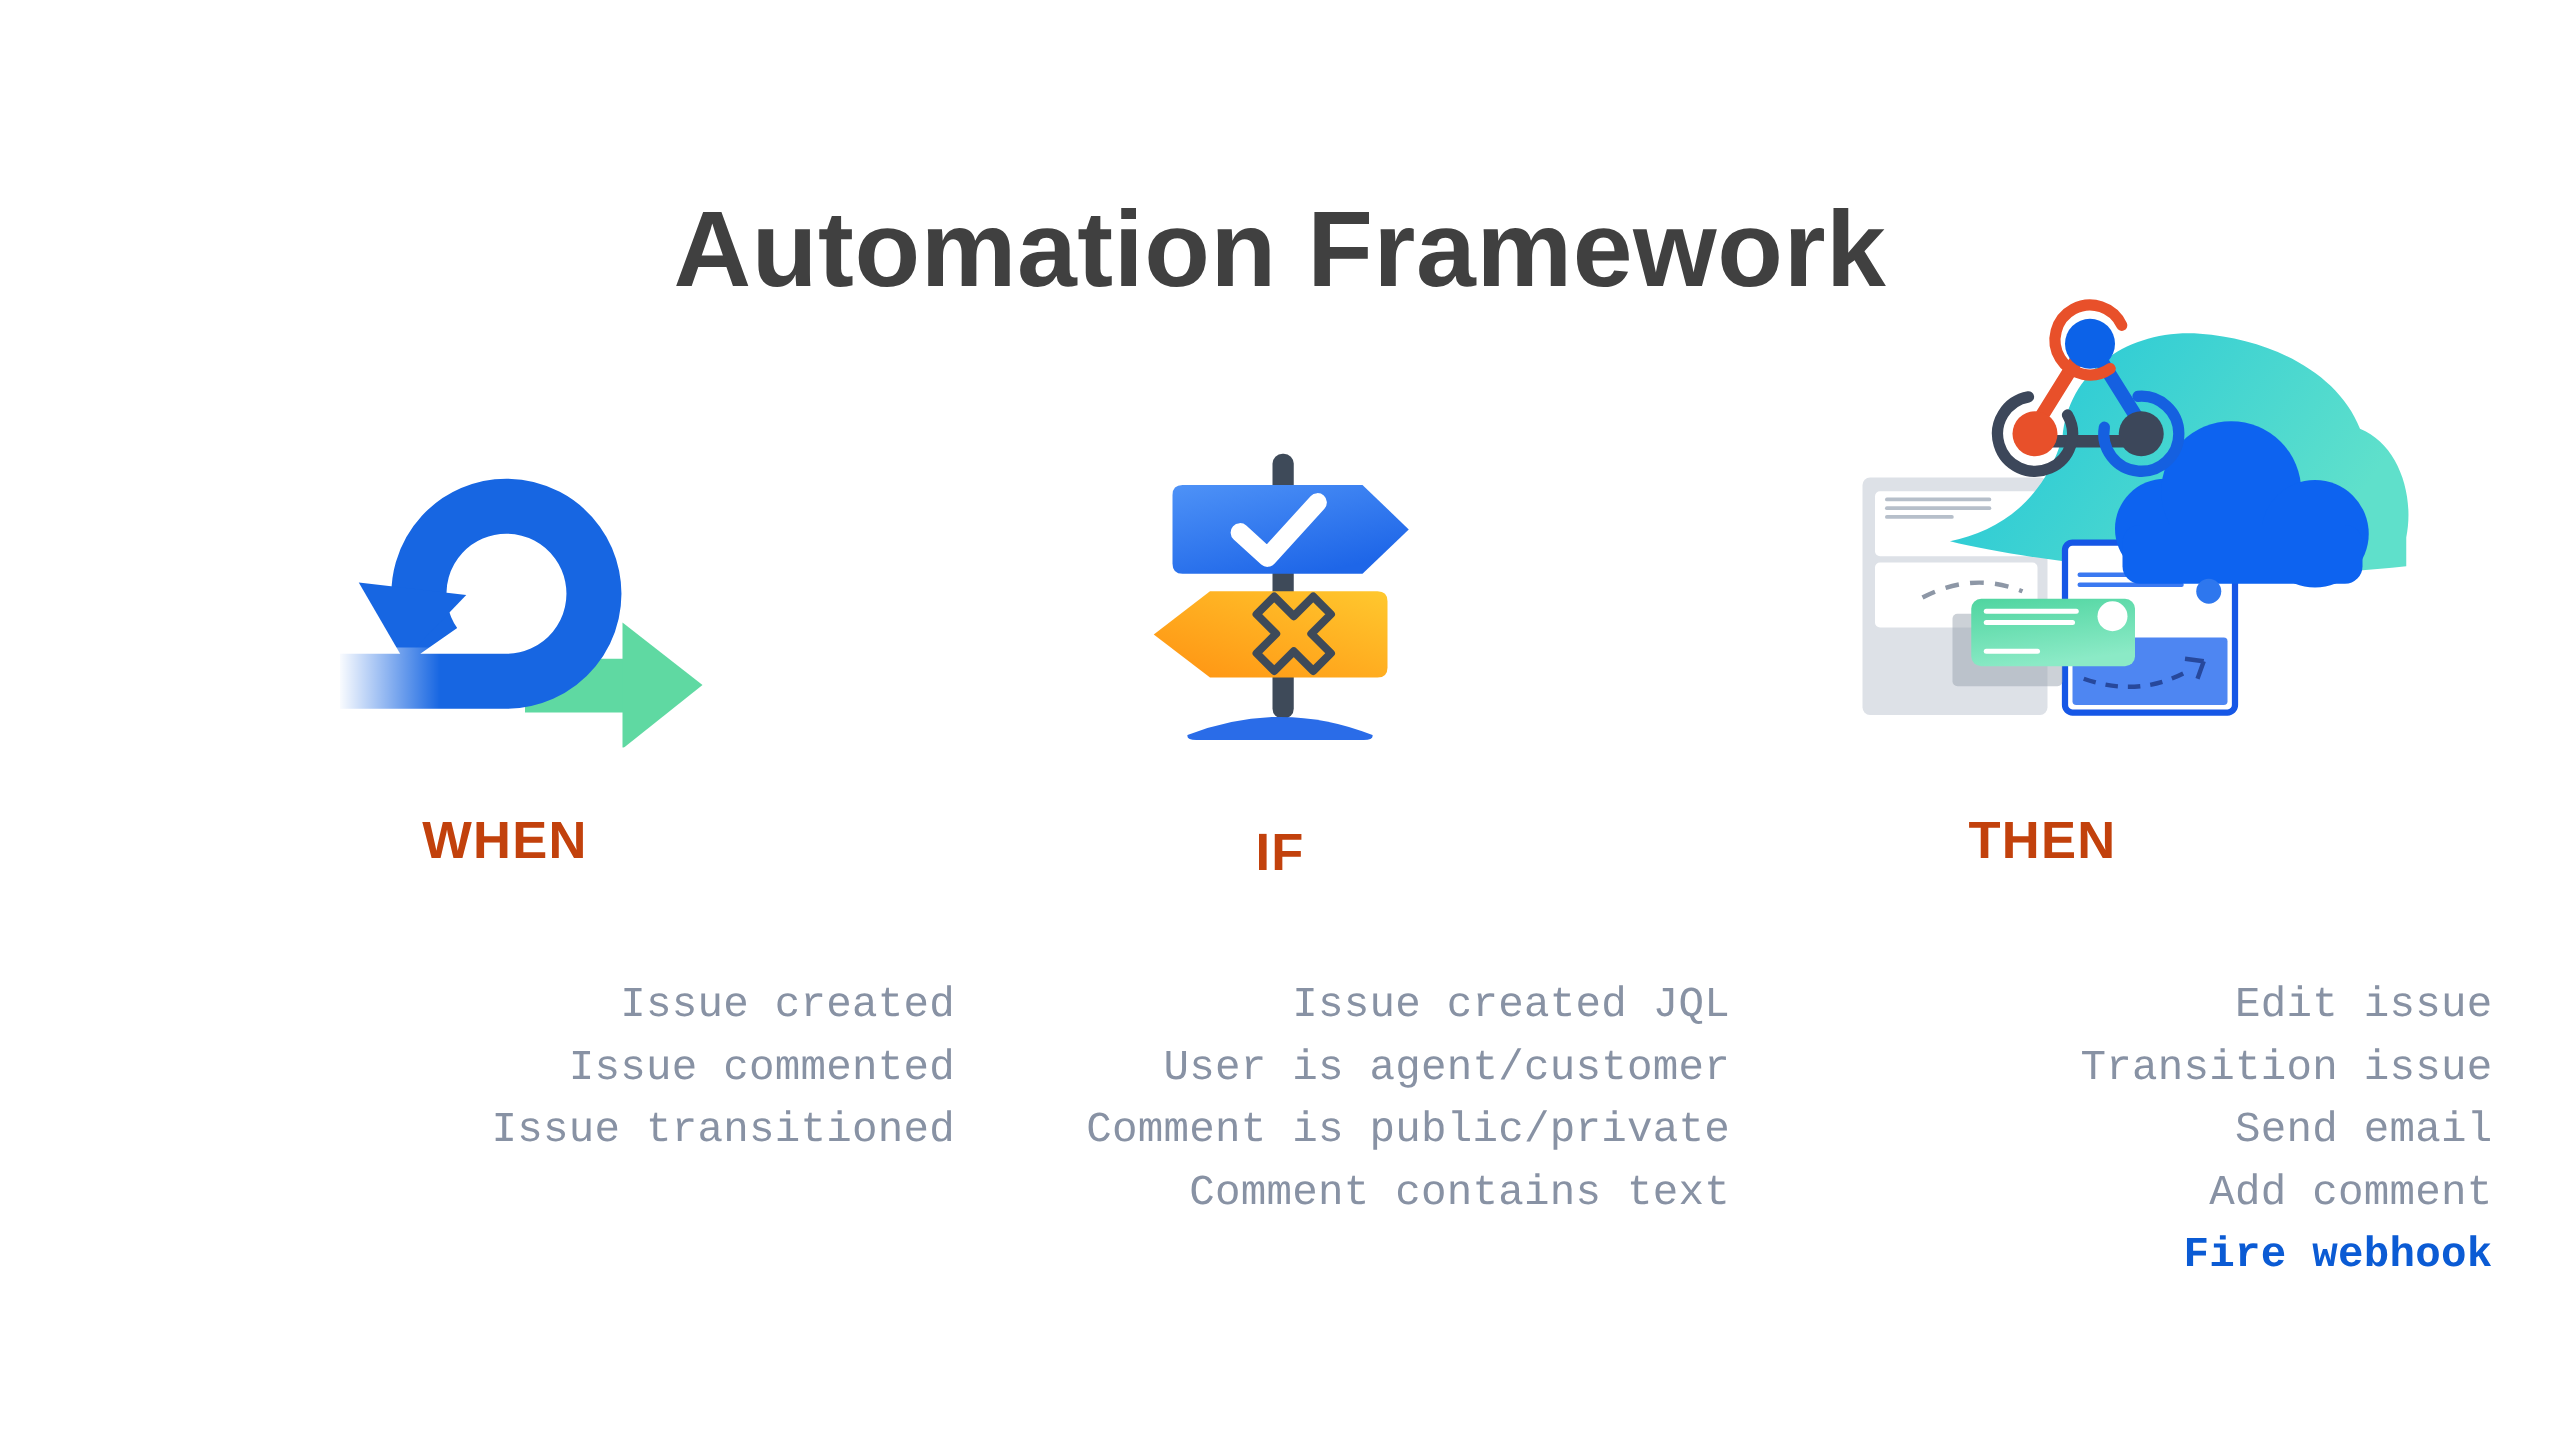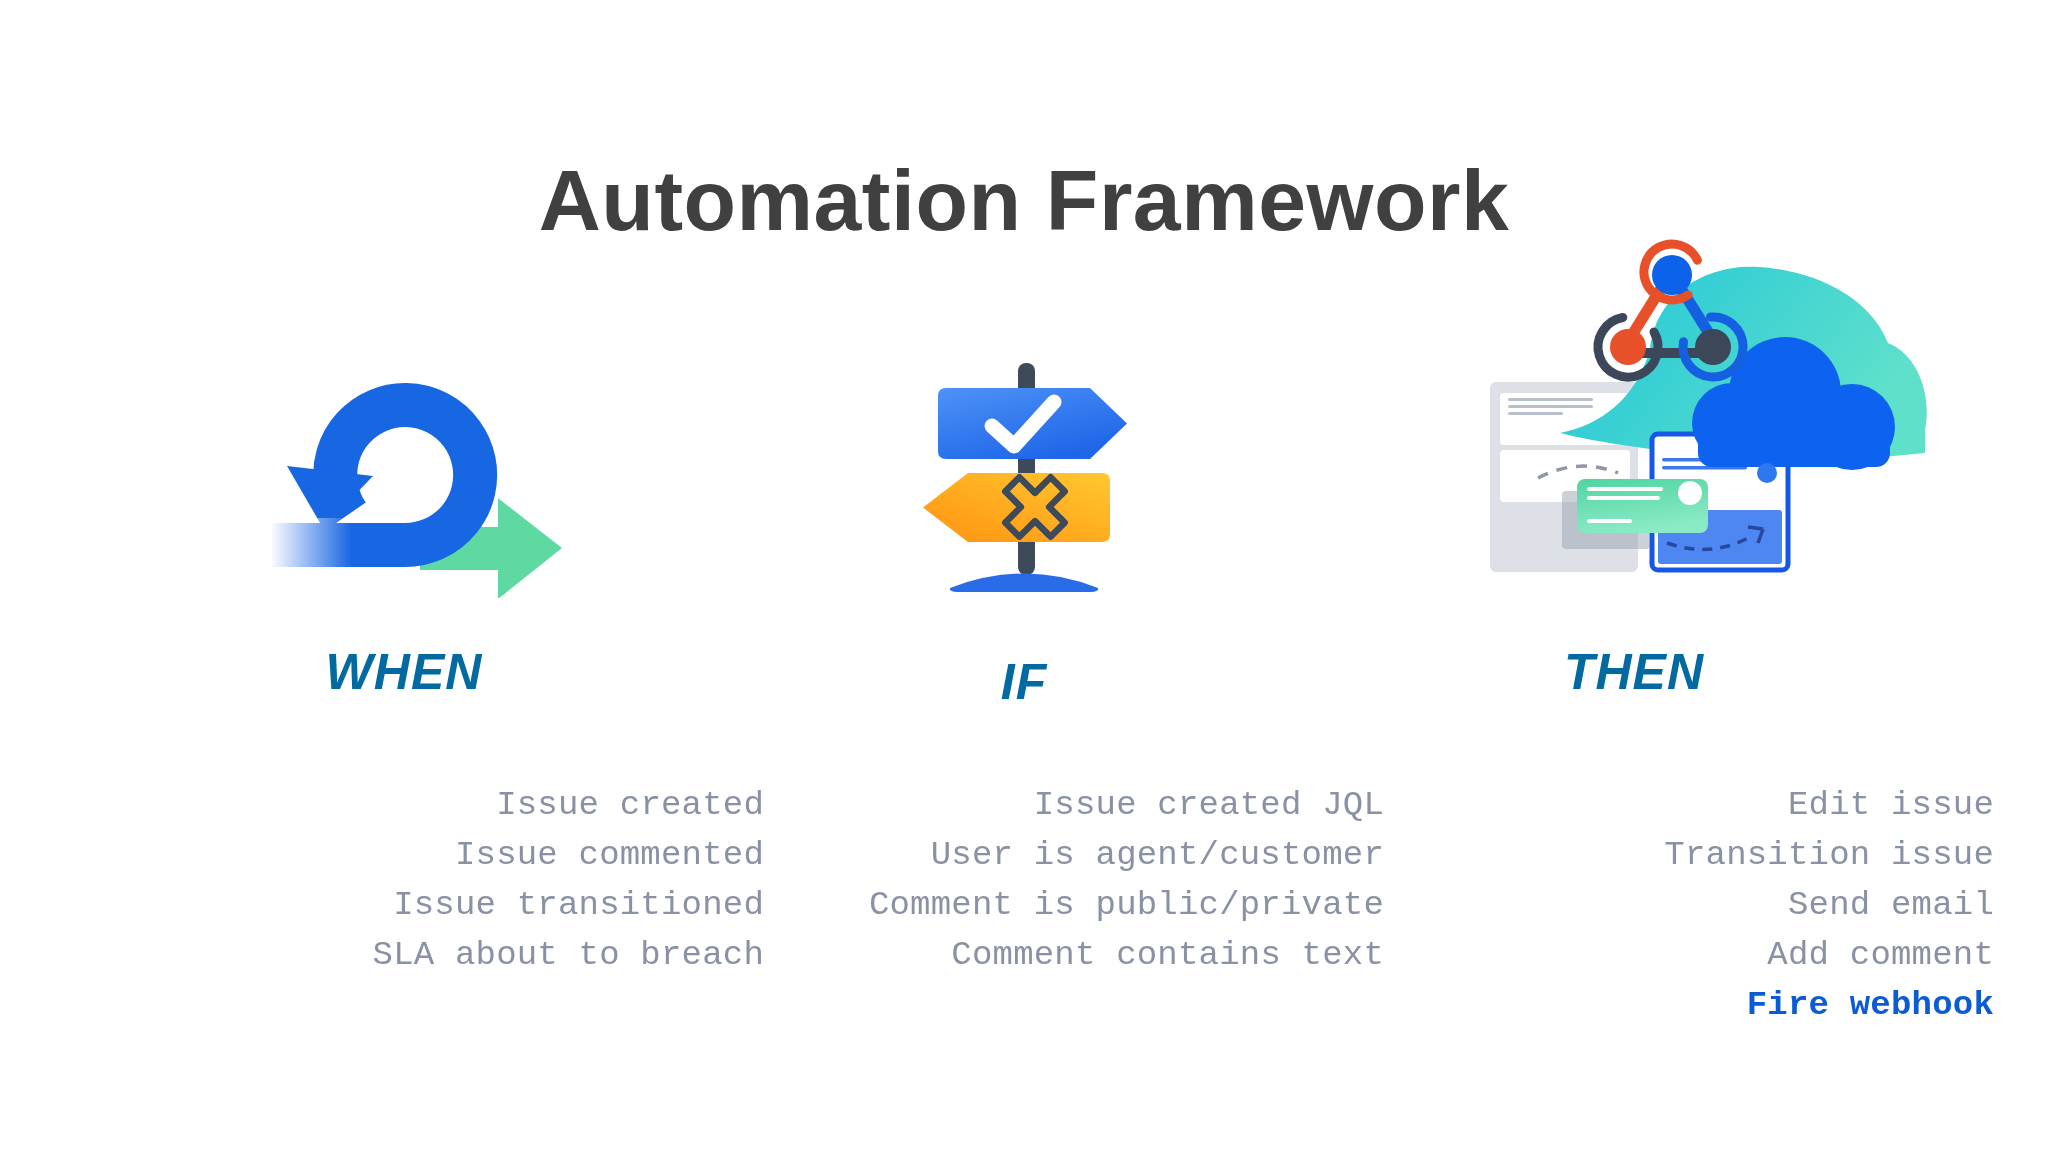--- a/index.html
+++ b/index.html
@@ -6,21 +6,21 @@
   .canvas{
     position:relative;width:2048px;height:1152px;background:#ffffff;
     font-family:"Liberation Sans", sans-serif;overflow:hidden;
   }
   .title{
     position:absolute;top:150px;left:0;width:100%;text-align:center;
     font-size:86px;font-weight:800;color:#404040;letter-spacing:0.5px;line-height:100px;
   }
   .heading{
     position:absolute;top:646px;transform:translateX(-50%);
-    font-size:50px;font-weight:800;color:#0369a1;letter-spacing:1px;line-height:52px;white-space:nowrap;font-style:italic;
+    font-size:42px;font-weight:800;color:#c2410c;letter-spacing:1px;line-height:52px;white-space:nowrap;
   }
   .list{
     position:absolute;top:780px;transform:translateX(-50%);
     width:720px;text-align:right;font-size:34px;line-height:50px;color:#8892a4;letter-spacing:0.2px;font-family:Liberation Mono, monospace;
   }
   .list .line{white-space:nowrap;}
   .list .hl{color:#0b5bd4;font-weight:700;}
   .icon-abs{position:absolute;}
 </style>
 </head>
@@ -143,21 +143,20 @@
   </svg>
 
   <div class="heading" style="left:404px;">WHEN</div>
   <div class="heading" style="left:1024px;margin-top:10px;">IF</div>
   <div class="heading" style="left:1634px;">THEN</div>
 
   <div class="list" style="left:404px;">
     <div class="line">Issue created</div>
     <div class="line">Issue commented</div>
     <div class="line">Issue transitioned</div>
-    <div class="line">SLA about to breach</div>
   </div>
 
   <div class="list" style="left:1024px;">
     <div class="line">Issue created JQL</div>
     <div class="line">User is agent/customer</div>
     <div class="line">Comment is public/private</div>
     <div class="line">Comment contains text</div>
   </div>
 
   <div class="list" style="left:1634px;">

